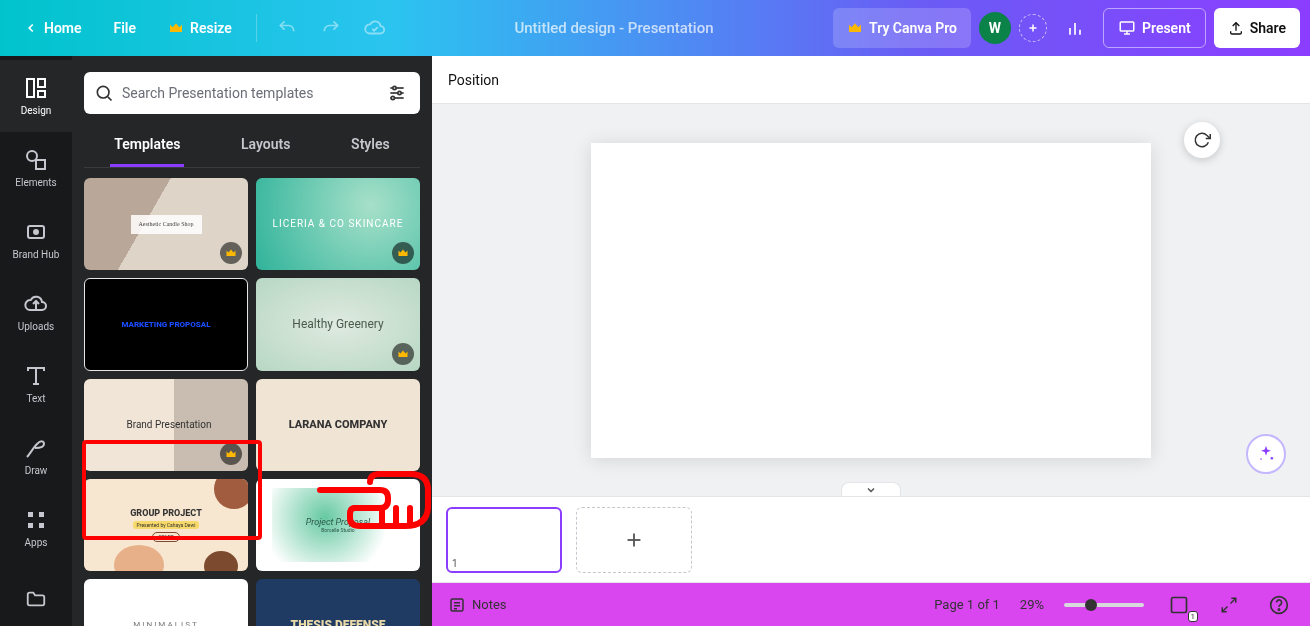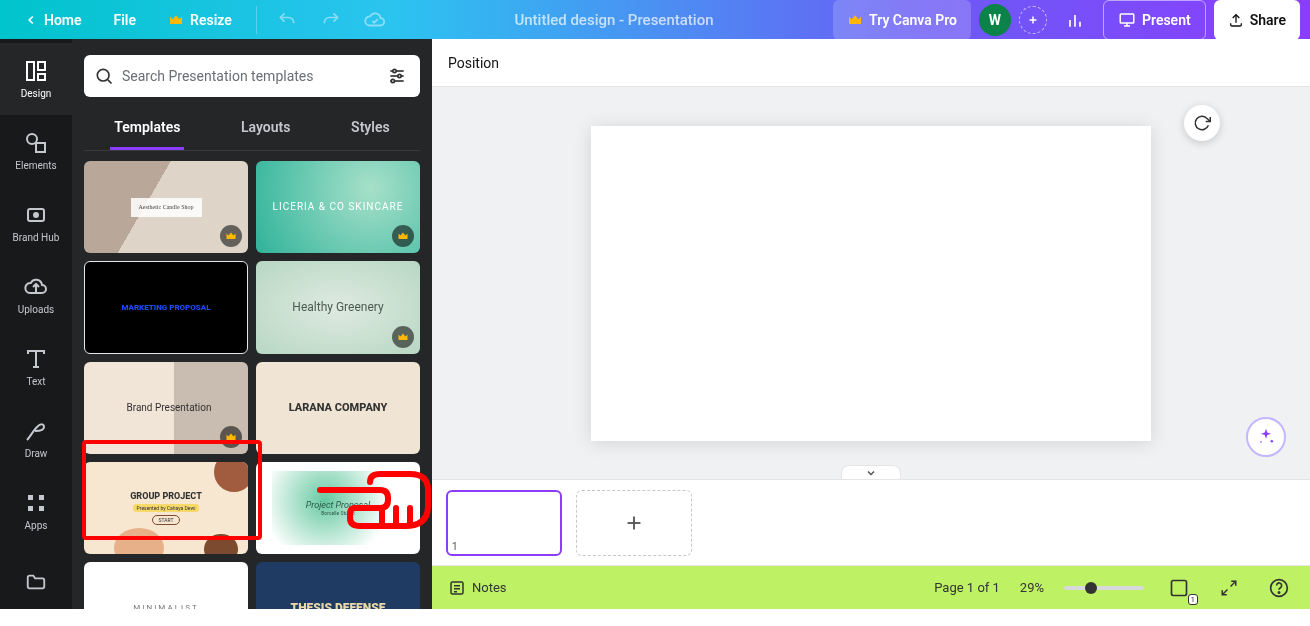--- a/index.html
+++ b/index.html
@@ -1,20 +1,20 @@
 <!DOCTYPE html>
 <html><head>
 <meta charset="utf-8">
 <style>
   * { box-sizing: border-box; margin: 0; padding: 0; font-family: -apple-system, BlinkMacSystemFont, "Segoe UI", Roboto, sans-serif; }
   html, body { width: 1310px; height: 626px; overflow: hidden; background: #fff; }
 
   
   .topbar {
-    height: 39px;
+    height: 56px;
     background: linear-gradient(90deg, #00c4cc 0%, #2bc4f0 30%, #6a5cf5 70%, #8b3dff 100%);
     display: flex; align-items: center; padding: 0 10px; color: #fff;
   }
   .topbar .left { display: flex; align-items: center; gap: 4px; }
   .t-btn { height: 40px; padding: 0 14px; border-radius: 6px; display: flex; align-items: center; gap: 6px; font-size: 14px; font-weight: 600; color: #fff; cursor: pointer; }
   .t-icon-btn { width: 40px; height:40px; display:flex; align-items:center; justify-content:center; border-radius:6px; cursor:pointer; }
   .t-disabled { opacity: .45; cursor: default; }
   .doc-title { flex:1; text-align:center; font-size:15px; font-weight:500; color: rgba(255,255,255,.7); }
   .topbar .right { display:flex; align-items:center; gap:8px; }
   .try-pro { background: rgba(255,255,255,.18); }
@@ -60,21 +60,21 @@
   .refresh-fab { position:absolute; top:18px; right:90px; width:36px; height:36px; border-radius:50%; background:#fff; box-shadow:0 2px 8px rgba(0,0,0,.18); display:flex; align-items:center; justify-content:center; cursor:pointer; }
   .ai-fab { position:absolute; right:24px; bottom:22px; width:40px; height:40px; border-radius:50%; background:#fff; border:2px solid #c5b7ff; display:flex; align-items:center; justify-content:center; cursor:pointer; }
   .mini-handle { position:absolute; bottom:0; left:50%; transform:translateX(-50%); width:60px; height:14px; background:#fff; border:1px solid #e5e5e7; border-bottom:none; border-radius:8px 8px 0 0; display:flex; align-items:center; justify-content:center; font-size:12px; color:#555; cursor:pointer; }
 
   
   .filmstrip { height:86px; background:#fff; border-top:1px solid #e5e5e7; display:flex; align-items:center; padding:0 14px; gap:14px; }
   .film-thumb { width:116px; height:66px; border:2px solid #8b3dff; border-radius:6px; position:relative; background:#fff; cursor:pointer; }
   .film-thumb .num { position:absolute; left:4px; bottom:2px; font-size:10px; color:#555; }
   .add-slide { width:116px; height:66px; border:1px dashed #c5c7ce; border-radius:6px; display:flex; align-items:center; justify-content:center; font-size:28px; color:#555; cursor:pointer; }
 
-  .statusbar { height:44px; border-top:1px solid #e5e5e7; display:flex; align-items:center; padding:0 16px; gap:20px; font-size:13px; color:#333; background:#bef264; }
+  .statusbar { height:44px; border-top:1px solid #e5e5e7; display:flex; align-items:center; padding:0 16px; gap:20px; font-size:13px; color:#333; background:#d946ef; }
   .statusbar .notes-btn { display:flex; align-items:center; gap:6px; cursor:pointer; }
   .statusbar .spacer { flex:1; }
   .zoom-slider { width:80px; height:4px; background:#d8d9dc; border-radius:2px; position:relative; }
   .zoom-slider .knob { position:absolute; top:-4px; width:12px; height:12px; border-radius:50%; background:#333; }
   .status-icon { width:30px; height:30px; display:flex; align-items:center; justify-content:center; cursor:pointer; color:#333; }
   .grid-badge { position:relative; }
   .grid-badge .count { position:absolute; right:-4px; bottom:-2px; font-size:8px; background:#fff; border:1px solid #333; border-radius:3px; padding:0 2px; }
 
   
   .anno-box { position:absolute; border:4px solid #ff0000; border-radius:4px; pointer-events:none; z-index:50; }

